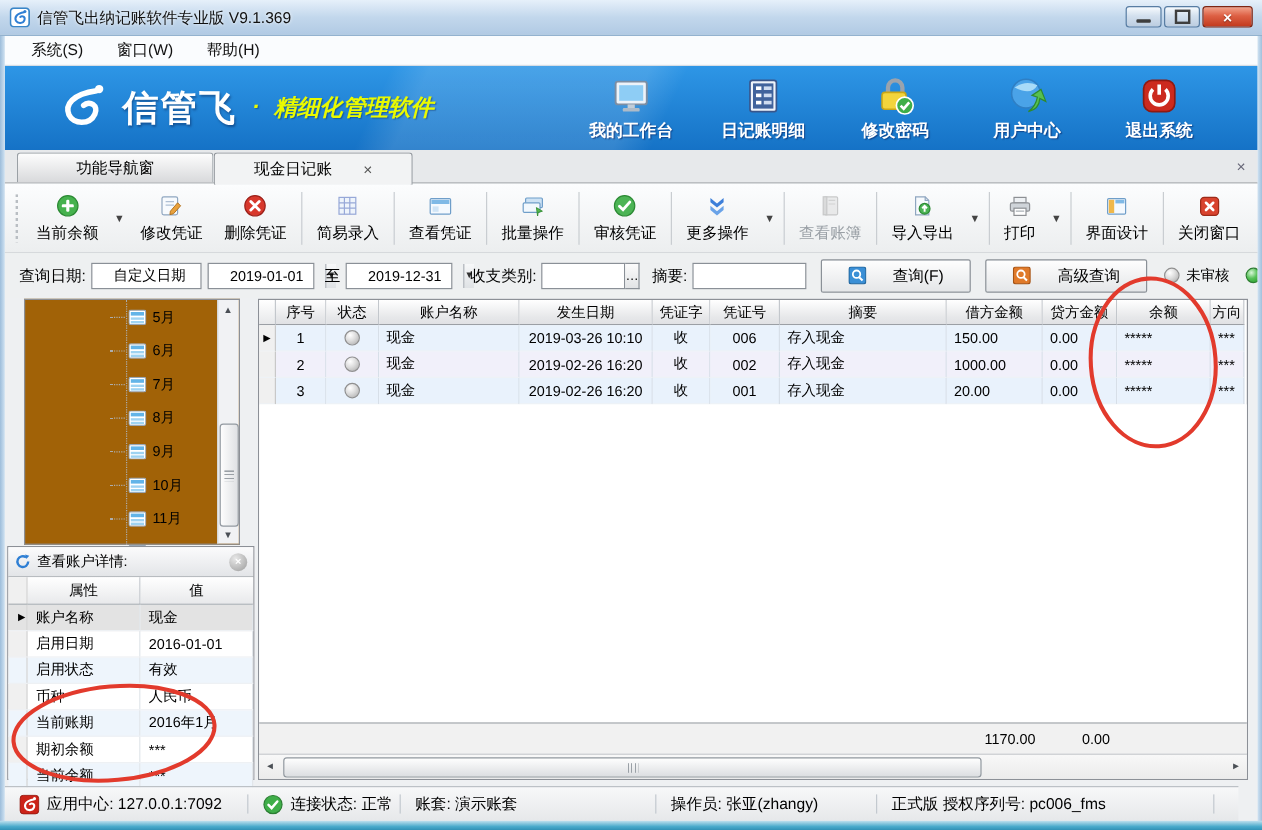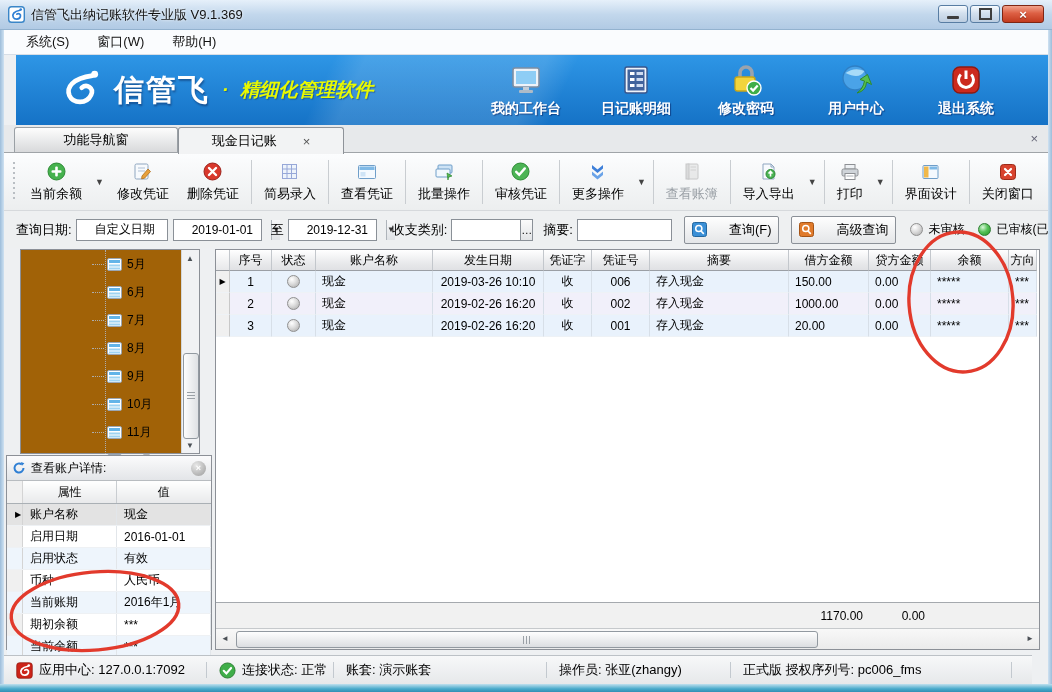--- a/index.html
+++ b/index.html
@@ -20,21 +20,21 @@
   .wbtn.close{background:linear-gradient(#f2a38c,#dd6044 45%,#c23a1e);border-color:#7e2513;width:42px;}
   .wbtn.close span{color:#fff;font-weight:bold;font-size:13px;text-shadow:0 1px 1px #7e2513;}
   .border-l,.border-r{position:absolute;top:30px;bottom:0;width:4px;background:linear-gradient(90deg,#9dbdda,#cfe2f2);z-index:5;}
   .border-l{left:0;} .border-r{right:0;background:linear-gradient(90deg,#cfe2f2,#9dbdda);}
   .border-b{position:absolute;left:0;bottom:0;width:100%;height:8px;
     background:linear-gradient(#bfe0ee,#49aacb 60%,#2f8fb4);z-index:6;}
   .menubar{position:absolute;left:4px;right:4px;top:30px;height:25px;background:#fafcfe;
     border-bottom:1px solid #d7dee6;display:flex;align-items:center;padding-left:8px;box-sizing:border-box;}
   .menu-item{padding:4px 14px;color:#111;font-size:13px;}
   
-  .banner{position:absolute;left:16px;right:4px;top:55px;height:70px;
+  .banner{position:absolute;left:4px;right:4px;top:55px;height:70px;
     background:linear-gradient(115deg,rgba(255,255,255,0) 30%,rgba(255,255,255,.13) 33%,rgba(255,255,255,.13) 50%,rgba(255,255,255,0) 53%),
                linear-gradient(#2e96e6,#1572c6);
     display:flex;align-items:center;box-sizing:border-box;}
   .brand{display:flex;align-items:center;margin-left:42px;}
   .brand-logo{width:46px;height:46px;margin-right:10px;}
   .brand-name{color:#fff;font-size:30px;font-weight:bold;letter-spacing:2px;text-shadow:1px 2px 2px rgba(0,0,40,.35);}
   .brand-slogan{color:#e9fa00;font-size:19px;font-weight:bold;font-style:italic;margin-left:12px;text-shadow:1px 1px 1px rgba(0,0,40,.3);}
   .banner-actions{display:flex;gap:26px;margin-left:auto;margin-right:40px;}
   .baction{display:flex;flex-direction:column;align-items:center;width:84px;cursor:pointer;}
   .baction svg{width:36px;height:36px;}
@@ -66,21 +66,21 @@
     display:flex;align-items:center;box-sizing:border-box;padding-left:12px;white-space:nowrap;overflow:hidden;}
   .flabel{margin-right:4px;font-size:13px;}
   .combo{display:flex;align-items:center;height:22px;background:#fff;border:1px solid #8a9097;box-sizing:border-box;margin-right:5px;}
   .combo .ctext{padding:0 18px;font-size:12px;}
   .combo .cbtn{width:16px;height:100%;border-left:1px solid #aeb4ba;background:linear-gradient(#f7f8f9,#dfe2e5);
     display:flex;align-items:center;justify-content:center;font-size:8px;color:#333;}
   .tinput{height:22px;border:1px solid #8a9097;background:#fff;box-sizing:border-box;font-size:12px;padding:0 4px;
     font-family:"Liberation Sans","DejaVu Sans",sans-serif;}
   .ellbtn{width:17px;height:22px;border:1px solid #8a9097;border-left:none;background:linear-gradient(#fbfbfb,#e2e4e6);
     display:flex;align-items:center;justify-content:center;font-size:11px;box-sizing:border-box;}
-  .qbtn{display:flex;align-items:center;gap:22px;height:26px;padding:0 7px;margin-left:12px;
+  .qbtn{display:flex;align-items:center;gap:22px;height:26px;padding:0 22px;margin-left:12px;
     border:1px solid #8a9097;border-radius:2px;background:linear-gradient(#fefefe,#e4e6e8);font-size:13px;}
   .radio-group{display:flex;align-items:center;margin-left:14px;gap:5px;}
   .ball{width:13px;height:13px;border-radius:50%;box-sizing:border-box;border:1px solid #909090;
     background:radial-gradient(circle at 35% 30%,#ffffff,#dcdcdc 45%,#a8a8a8);}
   .ball.green{border-color:#2e7d32;background:radial-gradient(circle at 35% 30%,#d9f7d9,#58c25a 45%,#209522);}
   
   .content{position:absolute;left:4px;right:4px;top:248px;height:404px;background:#eef0f2;}
   .treepanel{position:absolute;left:16px;top:1px;width:180px;height:205px;background:#a16207;border:1px solid #8c9097;box-sizing:border-box;}
   .treeline{position:absolute;left:84px;top:0;height:216px;border-left:1px dotted #adadad;}
   .tree-item{position:relative;height:28px;display:flex;align-items:center;padding-left:71px;}

